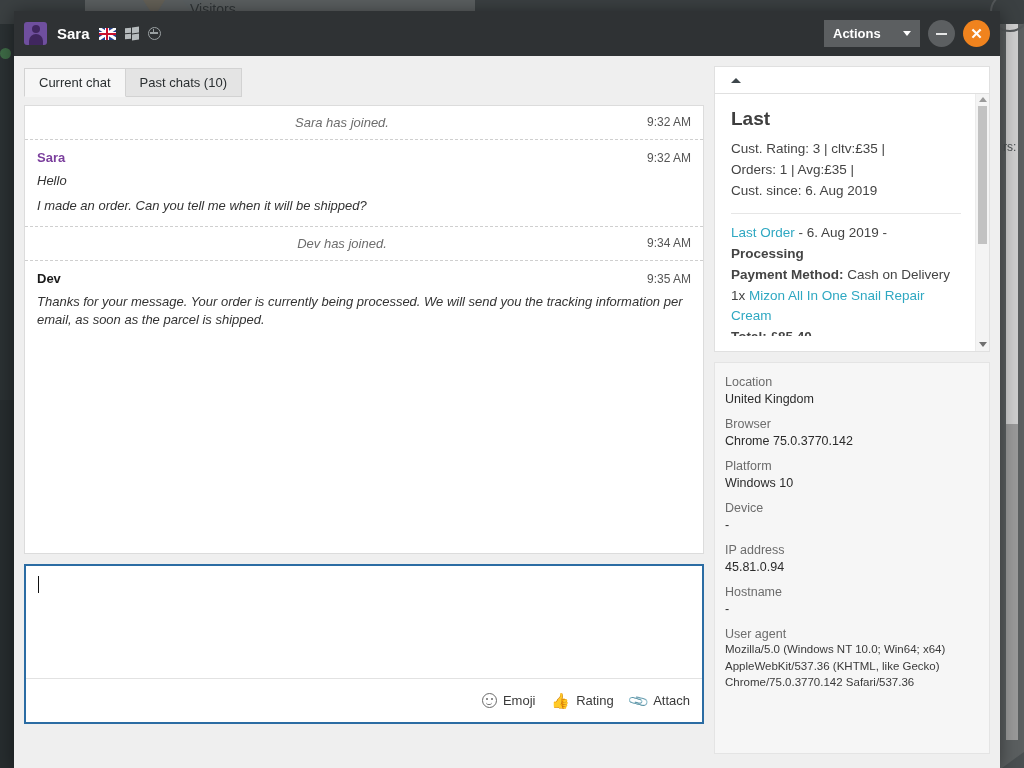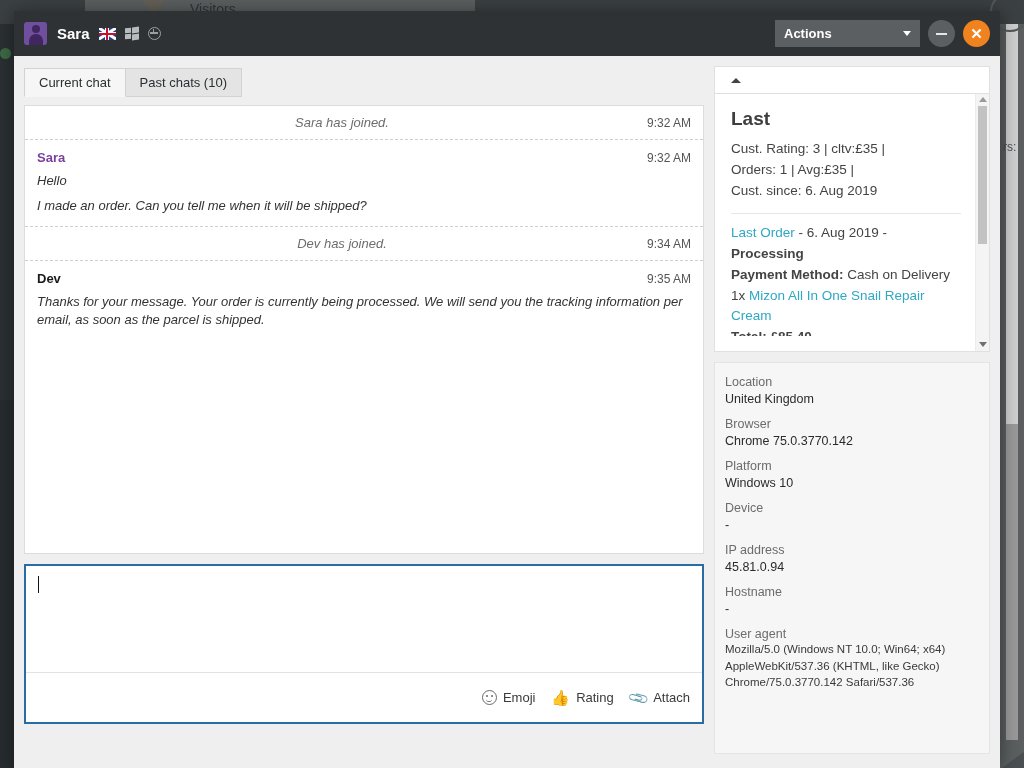--- a/index.html
+++ b/index.html
@@ -133,21 +133,21 @@
     content: ""; position: absolute; left: 1px; top: 4px;
     width: 8px; height: 1.6px; background: #9aa0a2;
   }
   #browser-icon::after {
     content: ""; position: absolute; left: 4px; top: 1px;
     width: 1.6px; height: 4px; background: #9aa0a2;
   }
   #titlebar-right { margin-left: auto; display: flex; align-items: center; }
   #actions-button {
     background: #5c5f61; color: #fff; font-size: 13px; font-weight: bold;
-    width: 145px; height: 27px; border: 0; border-radius: 0;
+    width: 96px; height: 27px; border: 0; border-radius: 0;
     display: flex; align-items: center; padding: 0 9px; cursor: pointer;
   }
   #actions-button .caret {
     margin-left: auto;
     width: 0; height: 0; border-left: 4px solid transparent;
     border-right: 4px solid transparent; border-top: 5px solid #fff;
   }
   .circle-btn {
     width: 27px; height: 27px; border-radius: 50%; border: 0; margin-left: 8px;
     display: flex; align-items: center; justify-content: center; cursor: pointer;
@@ -166,21 +166,21 @@
     display: flex; align-items: center; cursor: pointer;
   }
   .tab.active { background: #f6f6f6; border-bottom-color: #f6f6f6; }
   .tab + .tab { border-left: 0; }
 
   #transcript {
     margin-top: 8px; height: 449px; background: #fff;
     border: 1px solid #dcdcdc; overflow: hidden;
   }
   .sys-row {
-    display: flex; align-items: flex-end; padding: 9px 12px;
+    display: flex; align-items: flex-start; padding: 9px 12px;
     border-bottom: 1px dashed #cfcfcf;
   }
   .sys-text {
     flex: 1; text-align: center; font-style: italic;
     font-size: 13px; color: #6d6d6d;
   }
   .row-time { font-size: 12px; color: #555; white-space: nowrap; }
   .msg { padding: 10px 12px 12px 12px; border-bottom: 1px dashed #cfcfcf; }
   .msg:last-child { border-bottom: 0; }
   .msg-head { display: flex; align-items: baseline; }
@@ -195,21 +195,21 @@
   }
   #composer-input {
     flex: 1; padding: 10px 12px; font-size: 13px; color: #222;
     outline: none; position: relative;
   }
   #composer-caret {
     display: inline-block; width: 1px; height: 17px;
     background: #111; vertical-align: middle;
   }
   #composer-toolbar {
-    height: 50px; border-top: 1px solid #e2e2e2;
+    height: 44px; border-top: 1px solid #e2e2e2;
     display: flex; align-items: center; justify-content: flex-end;
     padding-right: 12px; gap: 16px;
   }
   .tool {
     display: flex; align-items: center; gap: 6px;
     font-size: 13px; color: #3a3a3a; cursor: pointer;
   }
   .smiley {
     width: 15px; height: 15px; border-radius: 50%; border: 1.4px solid #6a6a6a;
     position: relative;

